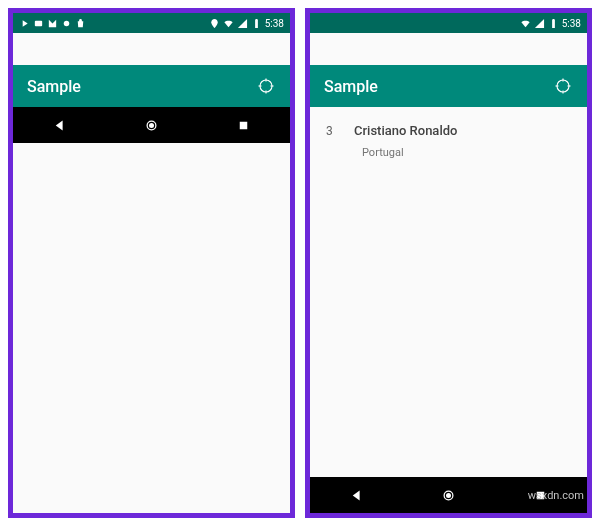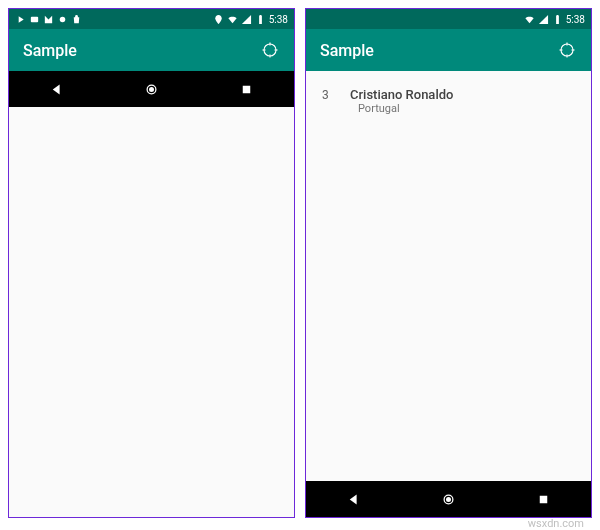--- a/index.html
+++ b/index.html
@@ -14,21 +14,21 @@
       height: 530px;
       position: relative;
       display: flex;
       gap: 10px;
       padding: 8px;
     }
     .phone {
       width: 288px;
       height: 510px;
       background: #fafafa;
-      border: 1px solid #6d28d9;
+      border: 5px solid #6d28d9;
       display: flex;
       flex-direction: column;
       position: relative;
       overflow: hidden;
     }
     .status-bar {
       height: 20px;
       background: #00695c;
       display: flex;
       justify-content: flex-end;
@@ -54,20 +54,21 @@
       gap: 3px;
     }
     .app-bar {
       height: 42px;
       background: #00897b;
       display: flex;
       align-items: center;
       justify-content: space-between;
       padding: 0 14px;
       color: #fff;
+      margin-top: 32px;
     }
     .app-title {
       font-size: 16px;
       font-weight: 500;
     }
     .app-action {
       width: 20px;
       height: 20px;
       display: flex;
       align-items: center;
@@ -103,21 +104,21 @@
     }
     .item-id {
       color: #616161;
       font-size: 12px;
       padding-top: 1px;
       min-width: 10px;
     }
     .item-body {
       display: flex;
       flex-direction: column;
-      gap: 0;
+      gap: 8px;
     }
     .item-name {
       color: #424242;
       font-size: 13px;
       font-weight: 500;
     }
     .item-sub {
       color: #757575;
       font-size: 11px;
       margin-left: 8px;
@@ -136,21 +137,21 @@
       align-items: center;
       justify-content: center;
     }
     .nav-btn svg {
       width: 15px;
       height: 15px;
       fill: #fff;
     }
     .watermark {
       position: absolute;
-      bottom: 0;
+      bottom: 28px;
       right: 16px;
       font-size: 11px;
       color: #c0c0c0;
     }
   </style>
 </head>
 <body>
 
 <div class="phone">
   <div class="status-bar">

